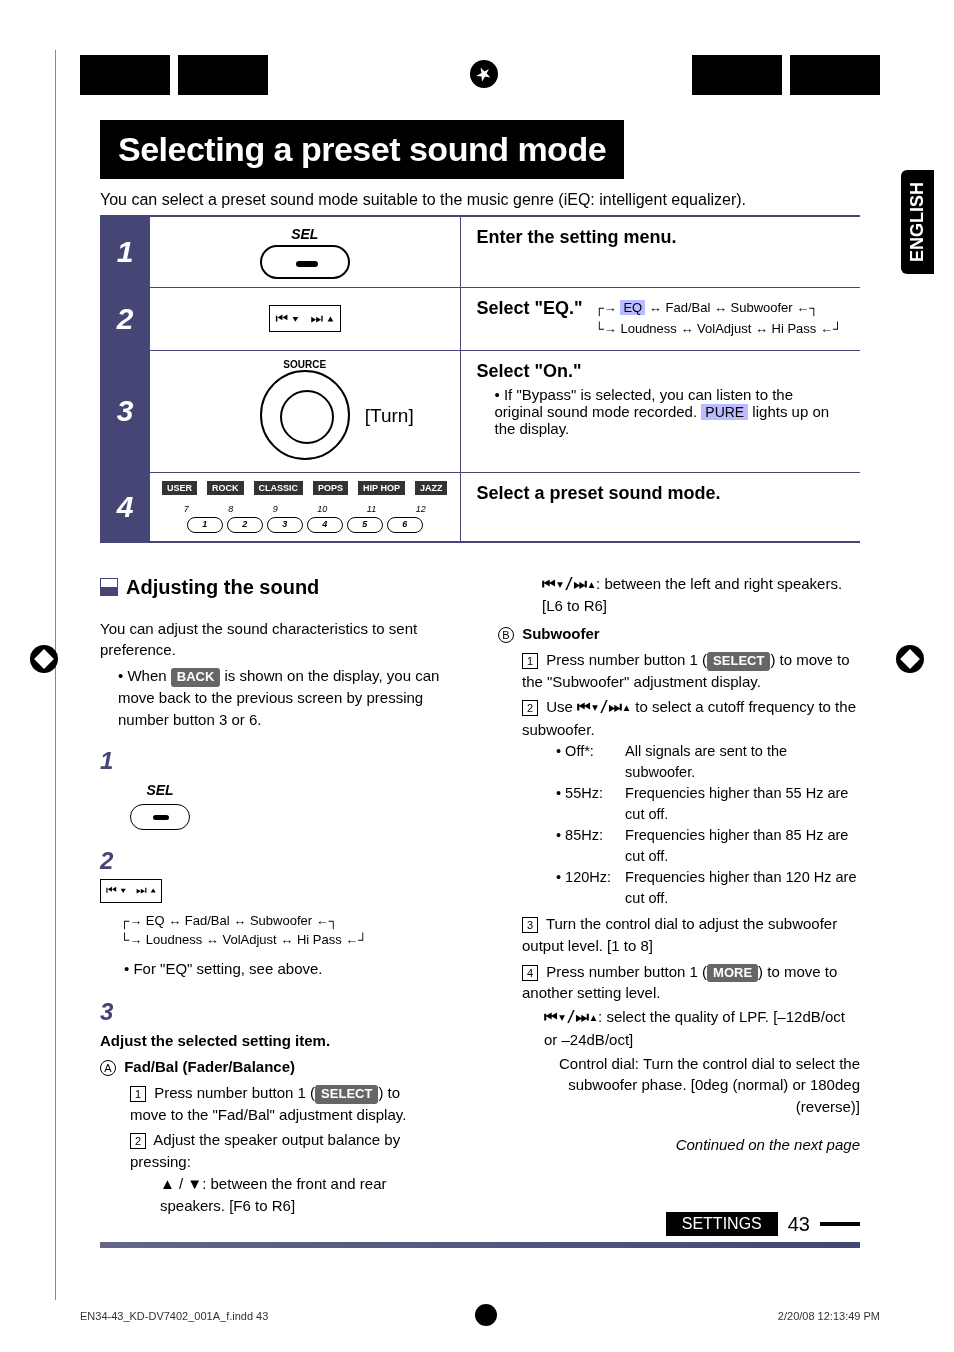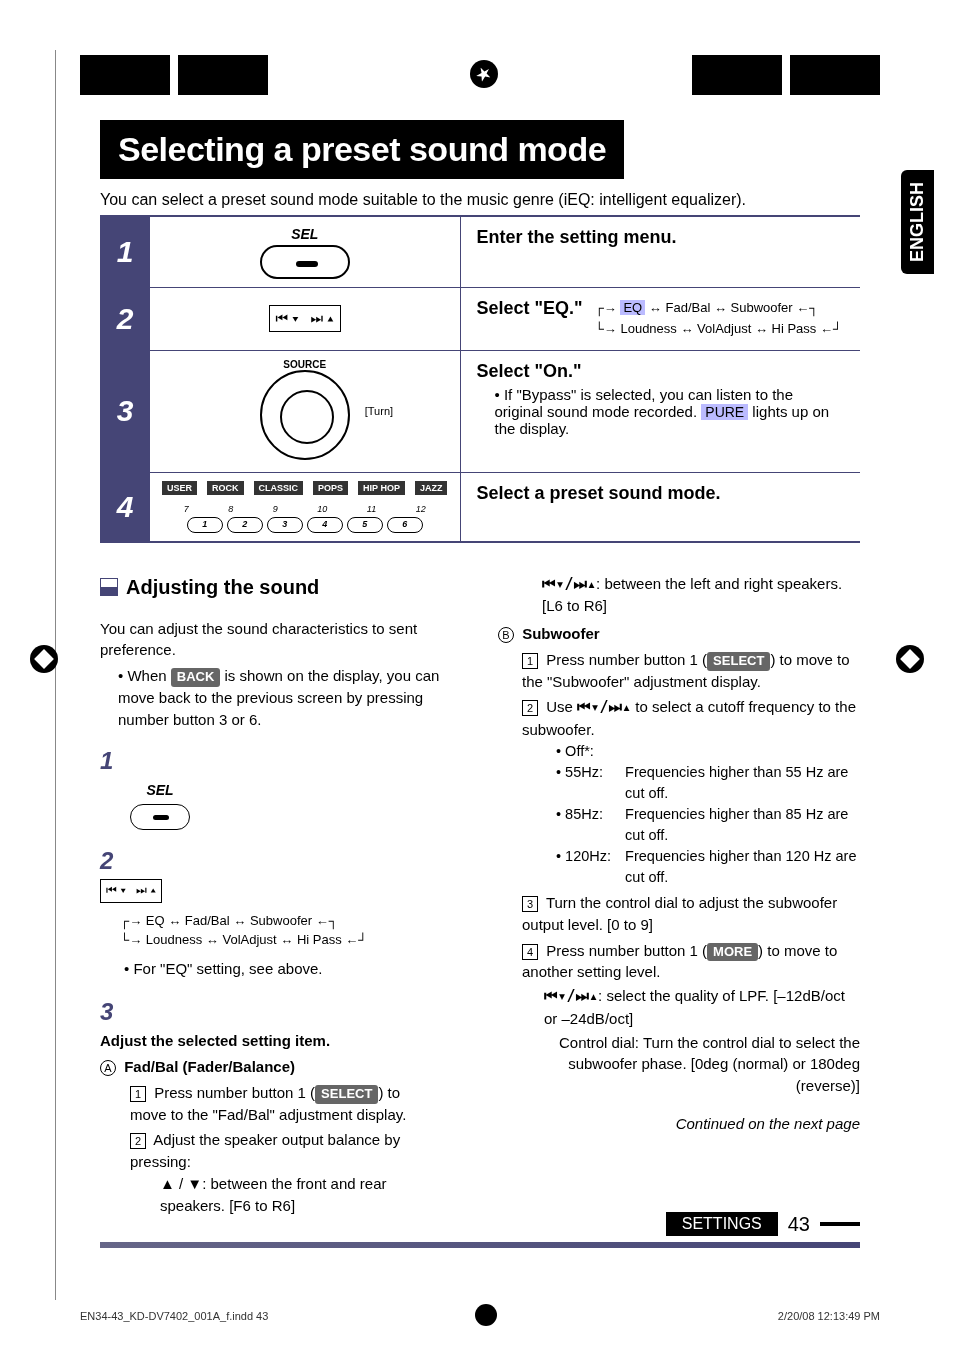--- a/index.html
+++ b/index.html
@@ -184,21 +184,21 @@
     top: 18px;
     width: 50px;
     height: 50px;
     border: 2px solid #000;
     border-radius: 50%;
   }
   .dial-label {
     position: absolute;
     left: 105px;
     top: 35px;
-    font-size: 11px;
+    font-size: 19px;
   }
   .source-label { font-size: 10px; font-weight: bold; display: block; text-align: center; }
   .eq-buttons { display: flex; gap: 10px; justify-content: center; margin-bottom: 9px; }
   .eq-btn {
     background: #333;
     color: #fff;
     font-size: 9px;
     padding: 2px 5px;
     font-weight: bold;
   }
@@ -559,28 +559,28 @@
       <div class="indent1" style="margin-top:4px;">
         <span class="boxed-num">1</span>
         <span>Press number button 1 (</span><span class="pill">SELECT</span><span>) to move to the "Subwoofer" adjustment display.</span>
       </div>
 
       <div class="indent1" style="margin-top:4px;">
         <span class="boxed-num">2</span>
         <span>Use </span><span class="nav-icons">⏮▾/⏭▴</span><span> to select a cutoff frequency to the subwoofer.</span>
       </div>
 
-      <div class="freq-row">•&nbsp;<span class="freq-label">Off*:</span></div>
+      <div class="freq-row">•&nbsp;<span class="freq-label">Off*:</span><span class="freq-desc">All signals are sent to the subwoofer.</span></div>
       <div class="freq-row">•&nbsp;<span class="freq-label">55Hz:</span><span class="freq-desc">Frequencies higher than 55 Hz are cut off.</span></div>
       <div class="freq-row">•&nbsp;<span class="freq-label">85Hz:</span><span class="freq-desc">Frequencies higher than 85 Hz are cut off.</span></div>
       <div class="freq-row">•&nbsp;<span class="freq-label">120Hz:</span><span class="freq-desc">Frequencies higher than 120 Hz are cut off.</span></div>
 
       <div class="indent1" style="margin-top:4px;">
         <span class="boxed-num">3</span>
-        <span>Turn the control dial to adjust the subwoofer output level. [0 to 9]</span>
+        <span>Turn the control dial to adjust the subwoofer output level. [1 to 8]</span>
       </div>
 
       <div class="indent1" style="margin-top:4px;">
         <span class="boxed-num">4</span>
         <span>Press number button 1 (</span><span class="pill">MORE</span><span>) to move to another setting level.</span>
         <div style="margin-top:2px; padding-left:22px;">
           <span class="nav-icons">⏮▾/⏭▴</span><span>: select the quality of LPF. [–12dB/oct or –24dB/oct]</span>
         </div>
         <div style="margin-top:2px; padding-left:22px;text-align:right;">Control dial: Turn the control dial to select the subwoofer phase. [0deg (normal) or 180deg (reverse)]</div>
       </div>

